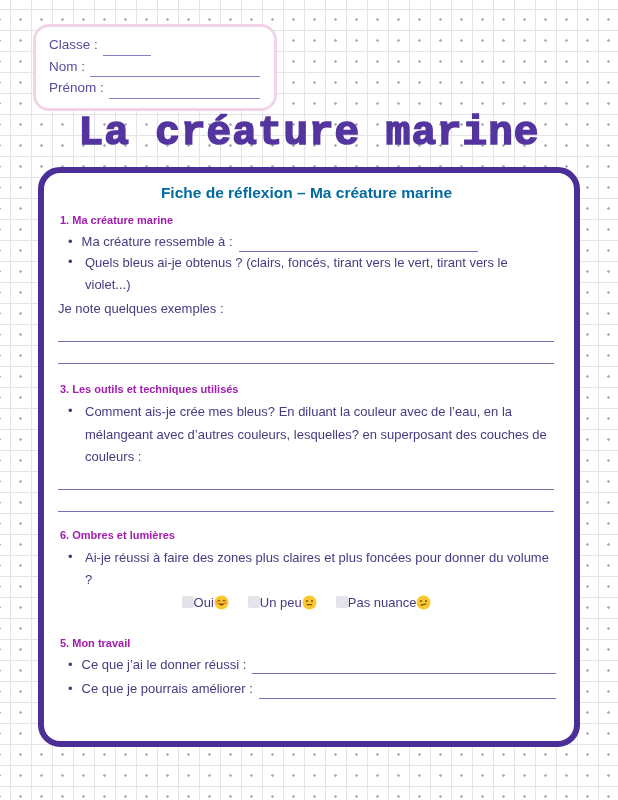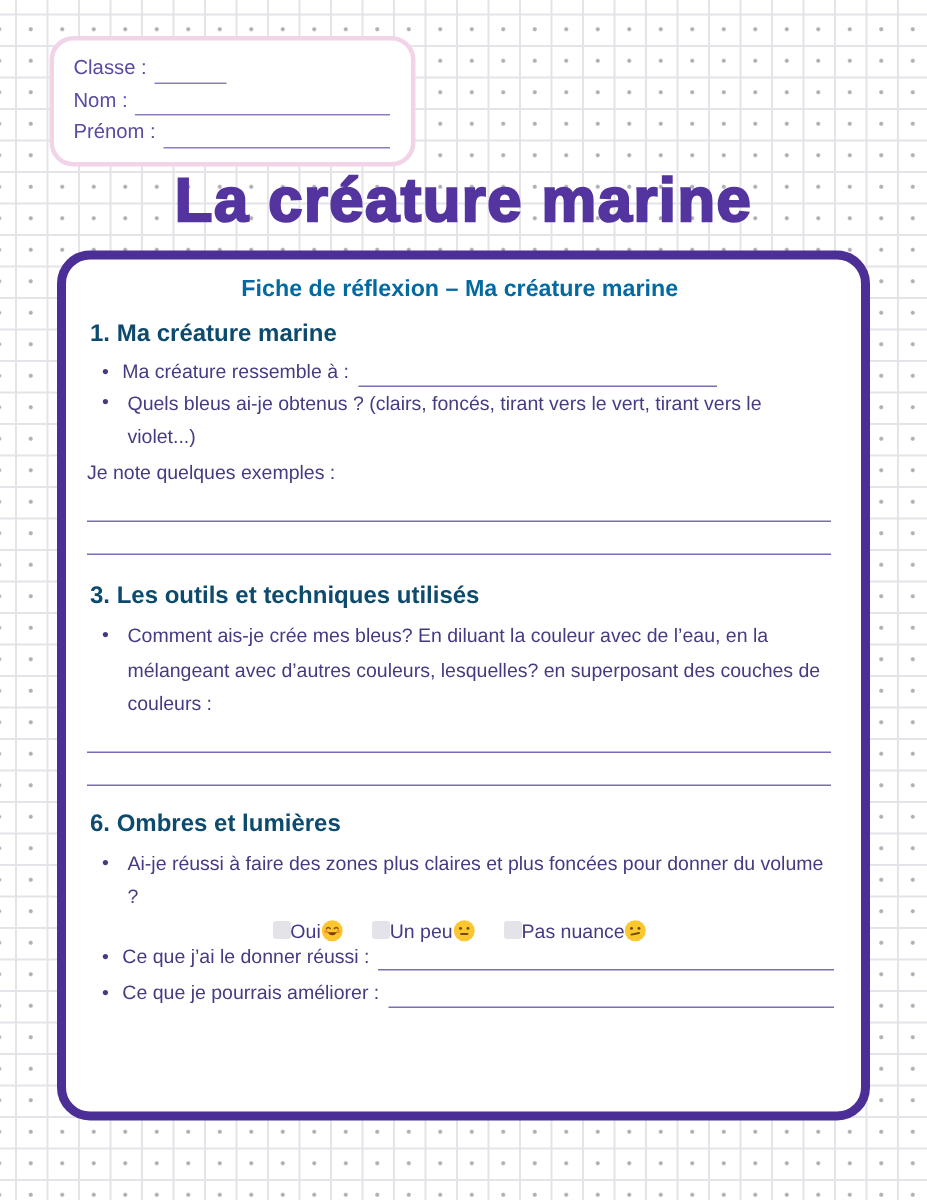--- a/index.html
+++ b/index.html
@@ -38,21 +38,21 @@
     border-bottom:1.6px solid #8d7cc4;
     height:15px; margin-left:5px;
   }
   .w-classe { width:48px; }
   .w-flex   { flex:1; }
 
   
   .main-title {
     position:absolute; top:110px; left:0; width:100%;
     text-align:center;
-    font-family:Liberation Sans, sans-serif;
+    font-family:Liberation Mono, monospace;
     font-weight:bold;
     font-size:41px;
     letter-spacing:1px;
     color:#54349e;
     -webkit-text-stroke:1.6px #54349e;
   }
 
   
   .sheet {
     position:absolute; left:38px; top:167px;
@@ -66,22 +66,22 @@
   }
   .sheet-heading {
     text-align:center;
     font-weight:bold;
     font-size:15.5px;
     color:#0369a1;
     margin:2px 0 12px 0;
   }
   .sec-title {
     font-weight:bold;
-    font-size:16px;
-    color:#0c4a6e;
+    font-size:11px;
+    color:#a21caf;
     margin:0 0 6px 3px;
   }
   .mt-s1 { margin-top:4px; }
   .mt-s2 { margin-top:25px; }
   .mt-s3 { margin-top:19px; }
   .mt-s4 { margin-top:17px; }
   .mt-s5 { margin-top:27px; }
 
   .bullet-row {
     display:flex; align-items:flex-end;
@@ -214,20 +214,21 @@
           <svg viewBox="0 0 20 20" xmlns="http://www.w3.org/2000/svg">
             <circle cx="10" cy="10" r="9.3" fill="#fcc62e"></circle>
             <circle cx="6.7" cy="7.9" r="1.3" fill="#6b4e00"></circle>
             <circle cx="13.3" cy="7.9" r="1.3" fill="#6b4e00"></circle>
             <line x1="6.6" y1="13.4" x2="13.4" y2="12" stroke="#6b4e00" stroke-width="1.6" stroke-linecap="round"></line>
           </svg>
         </span>
       </span>
     </div>
 
+    <div class="sec-title mt-s5">5. Mon travail</div>
     <div class="bullet-row">
       <span class="dot">•</span>
       <span class="btxt">Ce que j’ai le donner réussi :</span>
       <span class="fill"></span>
     </div>
     <div class="bullet-row">
       <span class="dot">•</span>
       <span class="btxt">Ce que je pourrais améliorer :</span>
       <span class="fill"></span>
     </div>

